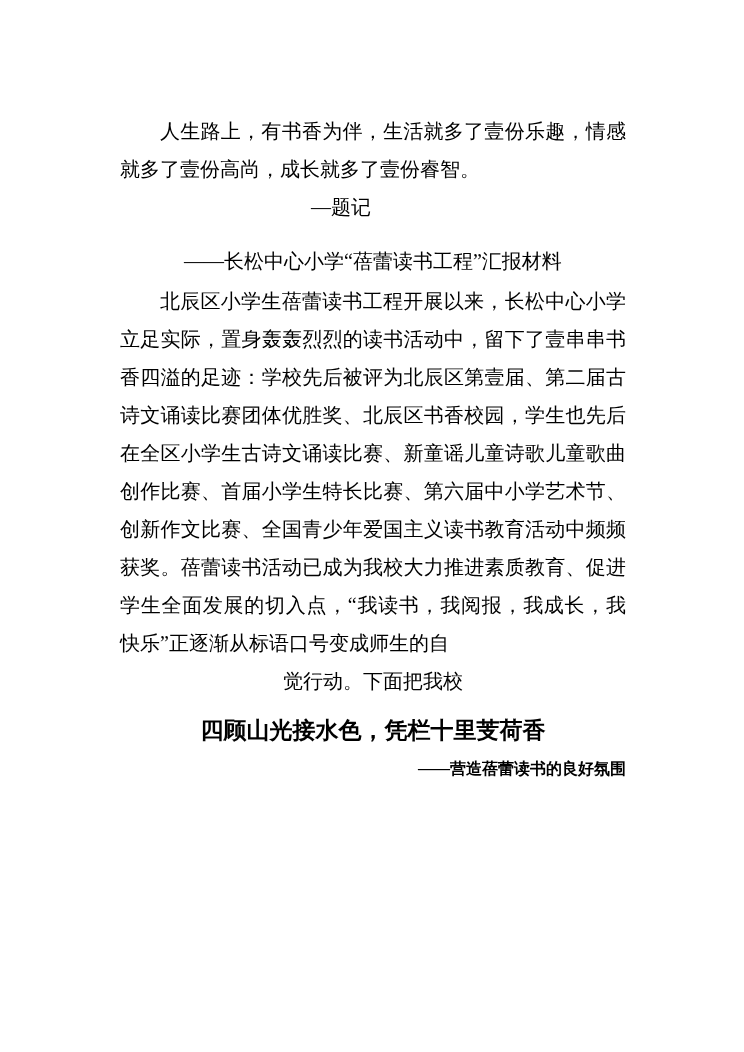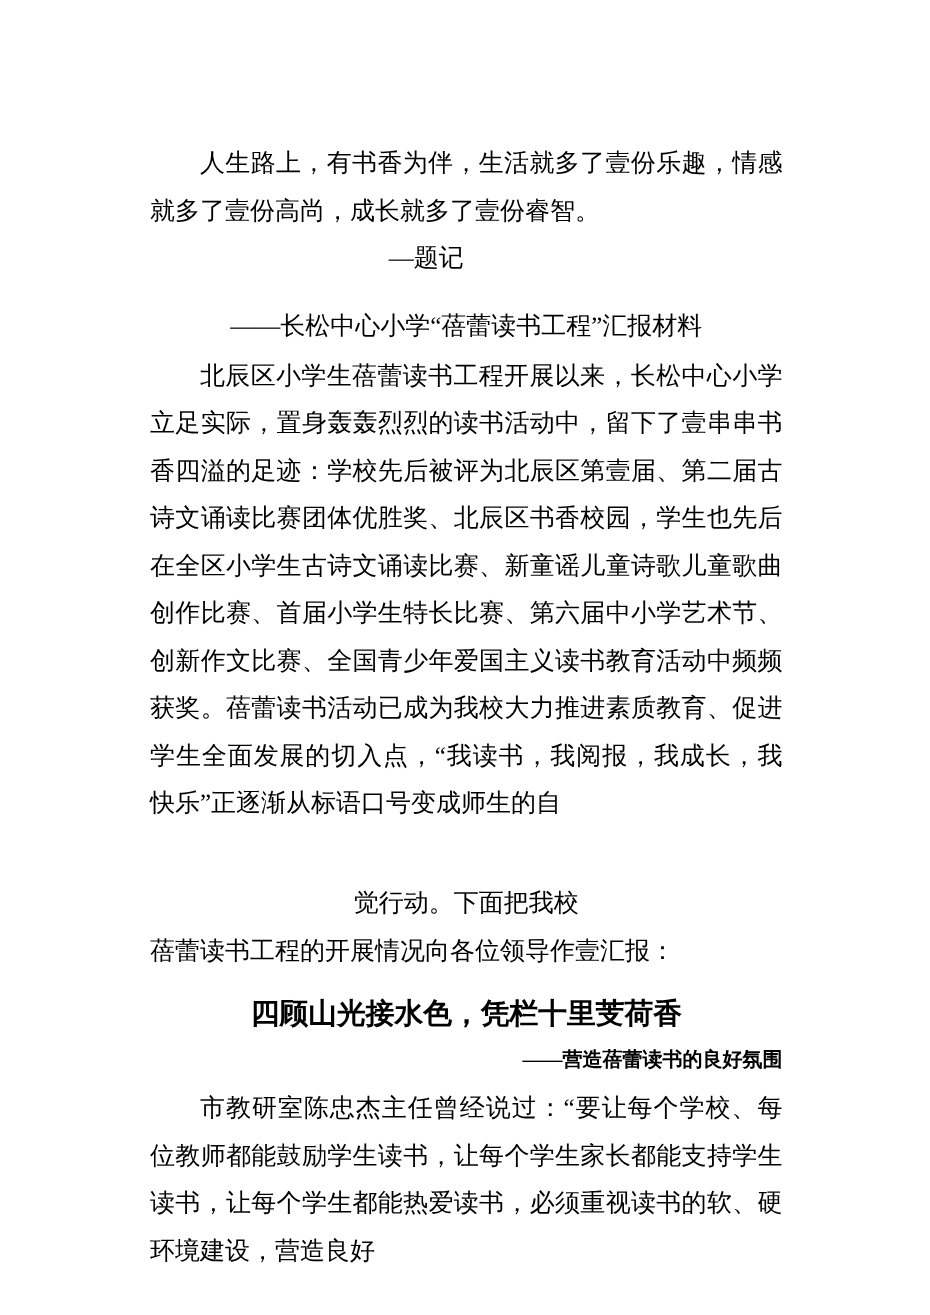--- a/index.html
+++ b/index.html
@@ -30,21 +30,21 @@
     letter-spacing: 3px;
     line-height: 44px;
     margin: 8px 0 4px 0;
   }
   .doc-subtitle {
     text-align: center;
     line-height: 38px;
     margin-bottom: 2px;
     margin-top: 16px;
   }
-  .center-line { text-align: center; margin-top: 42px; }
+  .center-line { text-align: center; }
   .left-line { text-align: left; }
   .section-heading {
     text-align: center;
     font-size: 23px;
     font-weight: bold;
     line-height: 38px;
     margin-top: 12px;
   }
   .section-subheading {
     text-align: right;
@@ -62,21 +62,19 @@
 
   <p class="attribution">—题记</p>
 
 
   <p class="doc-subtitle">——长松中心小学“蓓蕾读书工程”汇报材料</p>
 
   <p class="para indent">北辰区小学生蓓蕾读书工程开展以来，长松中心小学立足实际，置身轰轰烈烈的读书活动中，留下了壹串串书香四溢的足迹：学校先后被评为北辰区第壹届、第二届古诗文诵读比赛团体优胜奖、北辰区书香校园，学生也先后在全区小学生古诗文诵读比赛、新童谣儿童诗歌儿童歌曲创作比赛、首届小学生特长比赛、第六届中小学艺术节、创新作文比赛、全国青少年爱国主义读书教育活动中频频获奖。蓓蕾读书活动已成为我校大力推进素质教育、促进学生全面发展的切入点，“我读书，我阅报，我成长，我快乐”正逐渐从标语口号变成师生的自</p>
 
   <p class="center-line">觉行动。下面把我校</p>
 
-  <p class="left-line">蓓蕾读书工程的开展情况向各位领导作壹汇报：</p>
 
   <h2 class="section-heading">四顾山光接水色，凭栏十里芰荷香</h2>
 
   <h3 class="section-subheading">——营造蓓蕾读书的良好氛围</h3>
 
-  <p class="para indent">市教研室陈忠杰主任曾经说过：“要让每个学校、每位教师都能鼓励学生读书，让每个学生家长都能支持学生读书，让每个学生都能热爱读书，必须重视读书的软、硬环境建设，营造良好</p>
 
 </div>
 
 </body></html>

